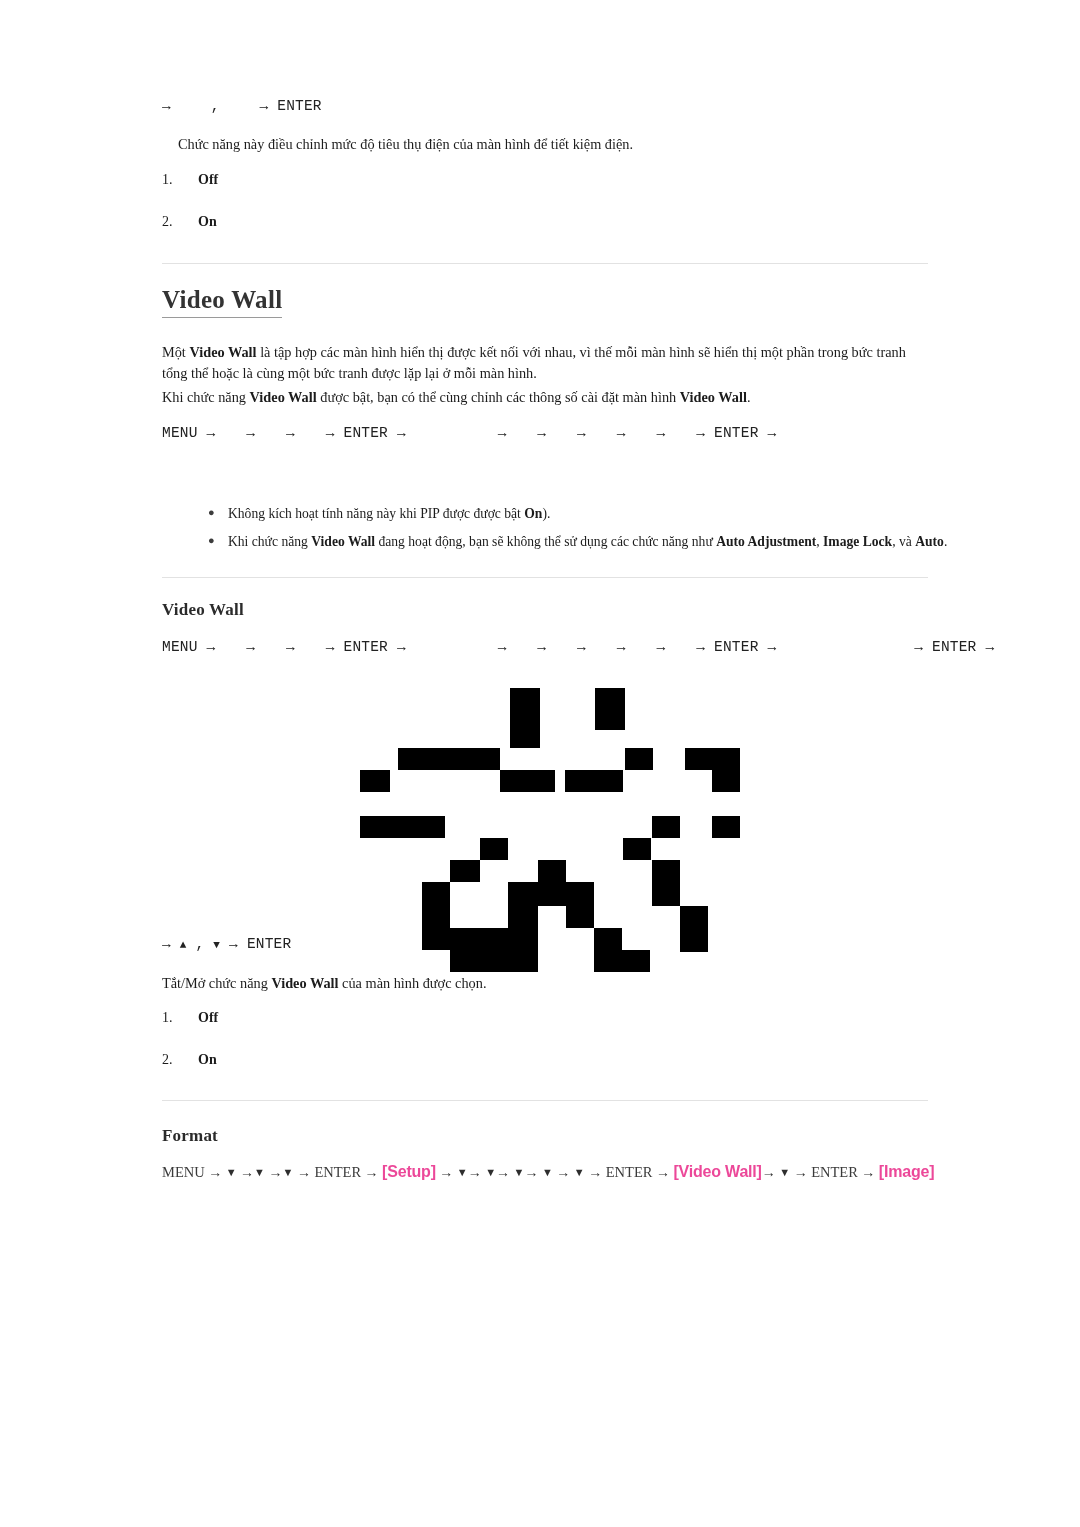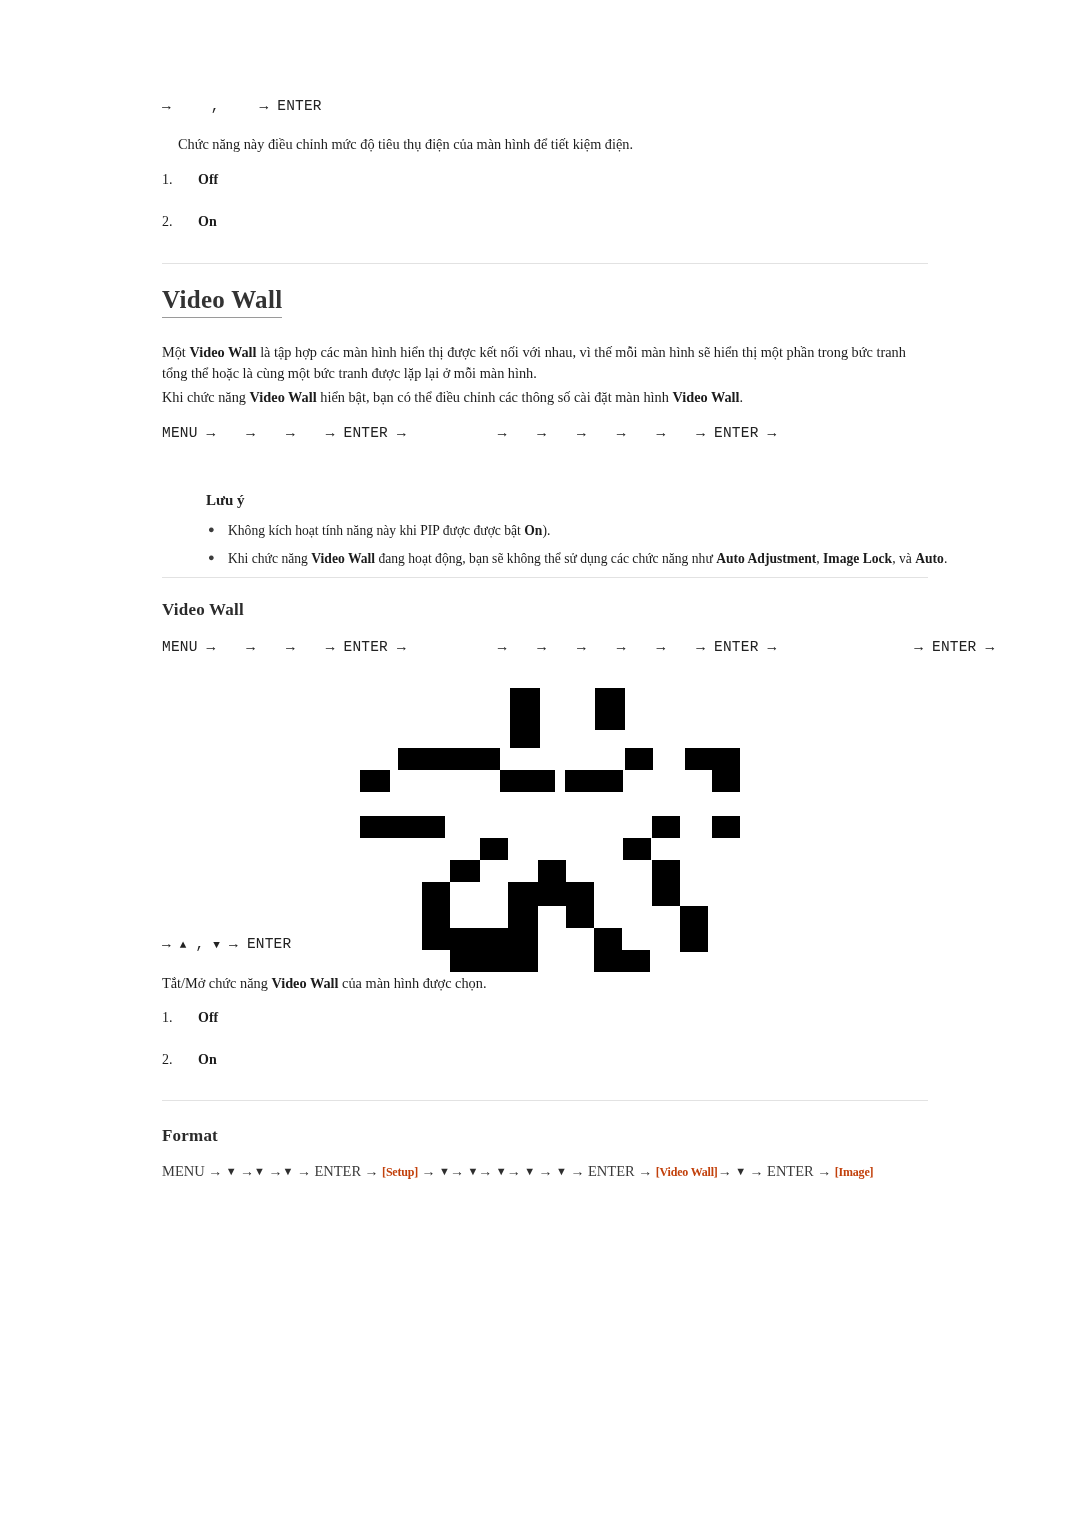--- a/index.html
+++ b/index.html
@@ -138,24 +138,24 @@
   }
 
   
   .fmtline {
     font-size: 14px;
     color: #2e2e2e;
     white-space: nowrap;
     letter-spacing: 0;
   }
   .fmtline .ui {
-    font-family: Liberation Serif, serif;
-    font-weight: bold;
-    font-size: 12px;
-    color: #c2410c;
+    font-family: Liberation Sans, sans-serif;
+    font-weight: bold;
+    font-size: 16px;
+    color: #ec4899;
     letter-spacing: -0.2px;
   }
   .fmtline .kw {
     font-variant: small-caps;
     font-size: 14.5px;
     color: #3a3a3a;
   }
   .fmtline .dn {
     font-size: 11px;
     vertical-align: 1px;
@@ -193,21 +193,21 @@
 
     <div style="position:absolute; left:0; top:286px;">
       <h1 class="section-title">Video Wall</h1>
     </div>
 
     <p class="para" style="position:absolute; left:0; top:330px; width:760px;margin-top:12px;">
       <span>Một </span><b>Video Wall</b><span> là tập hợp các màn hình hiển thị được kết nối với nhau, vì thế mỗi màn hình sẽ hiển thị một phần trong bức tranh tổng thể hoặc là cùng một bức tranh được lặp lại ở mỗi màn hình.</span>
     </p>
 
     <p class="para" style="position:absolute; left:0; top:387px; width:760px;">
-      <span>Khi chức năng </span><b>Video Wall</b><span> hiển bật, bạn có thể điều chỉnh các thông số cài đặt màn hình </span><b>Video Wall</b><span>.</span>
+      <span>Khi chức năng </span><b>Video Wall</b><span> được bật, bạn có thể cùng chỉnh các thông số cài đặt màn hình </span><b>Video Wall</b><span>.</span>
     </p>
 
     <div class="keyline" style="position:absolute; left:0; top:425px;">
       <span>MENU</span>
       <span class="arr">→</span>
       <span class="gap-s"></span>
       <span class="arr">→</span>
       <span class="gap-s"></span>
       <span class="arr">→</span>
       <span class="gap-s"></span>
@@ -224,21 +224,20 @@
       <span class="arr">→</span>
       <span class="gap-s"></span>
       <span class="arr">→</span>
       <span class="gap-s"></span>
       <span class="arr">→</span>
       <span>ENTER</span>
       <span class="arr">→</span>
     </div>
 
     <div style="position:absolute; left:44px; top:492px;">
-      <h3 class="note-title">Lưu ý</h3>
       <ul class="notes" style="margin-top:12px;">
         <li>
           <span class="bullet">●</span>
           <span>Không kích hoạt tính năng này khi PIP được được bật </span><b>On</b><span>).</span>
         </li>
         <li>
           <span class="bullet">●</span>
           <span>Khi chức năng </span><b>Video Wall</b><span> đang hoạt động, bạn sẽ không thể sử dụng các chức năng như </span><b>Auto Adjustment</b><span>, </span><b>Image Lock</b><span>, và </span><b>Auto</b><span>.</span>
         </li>
       </ul>

